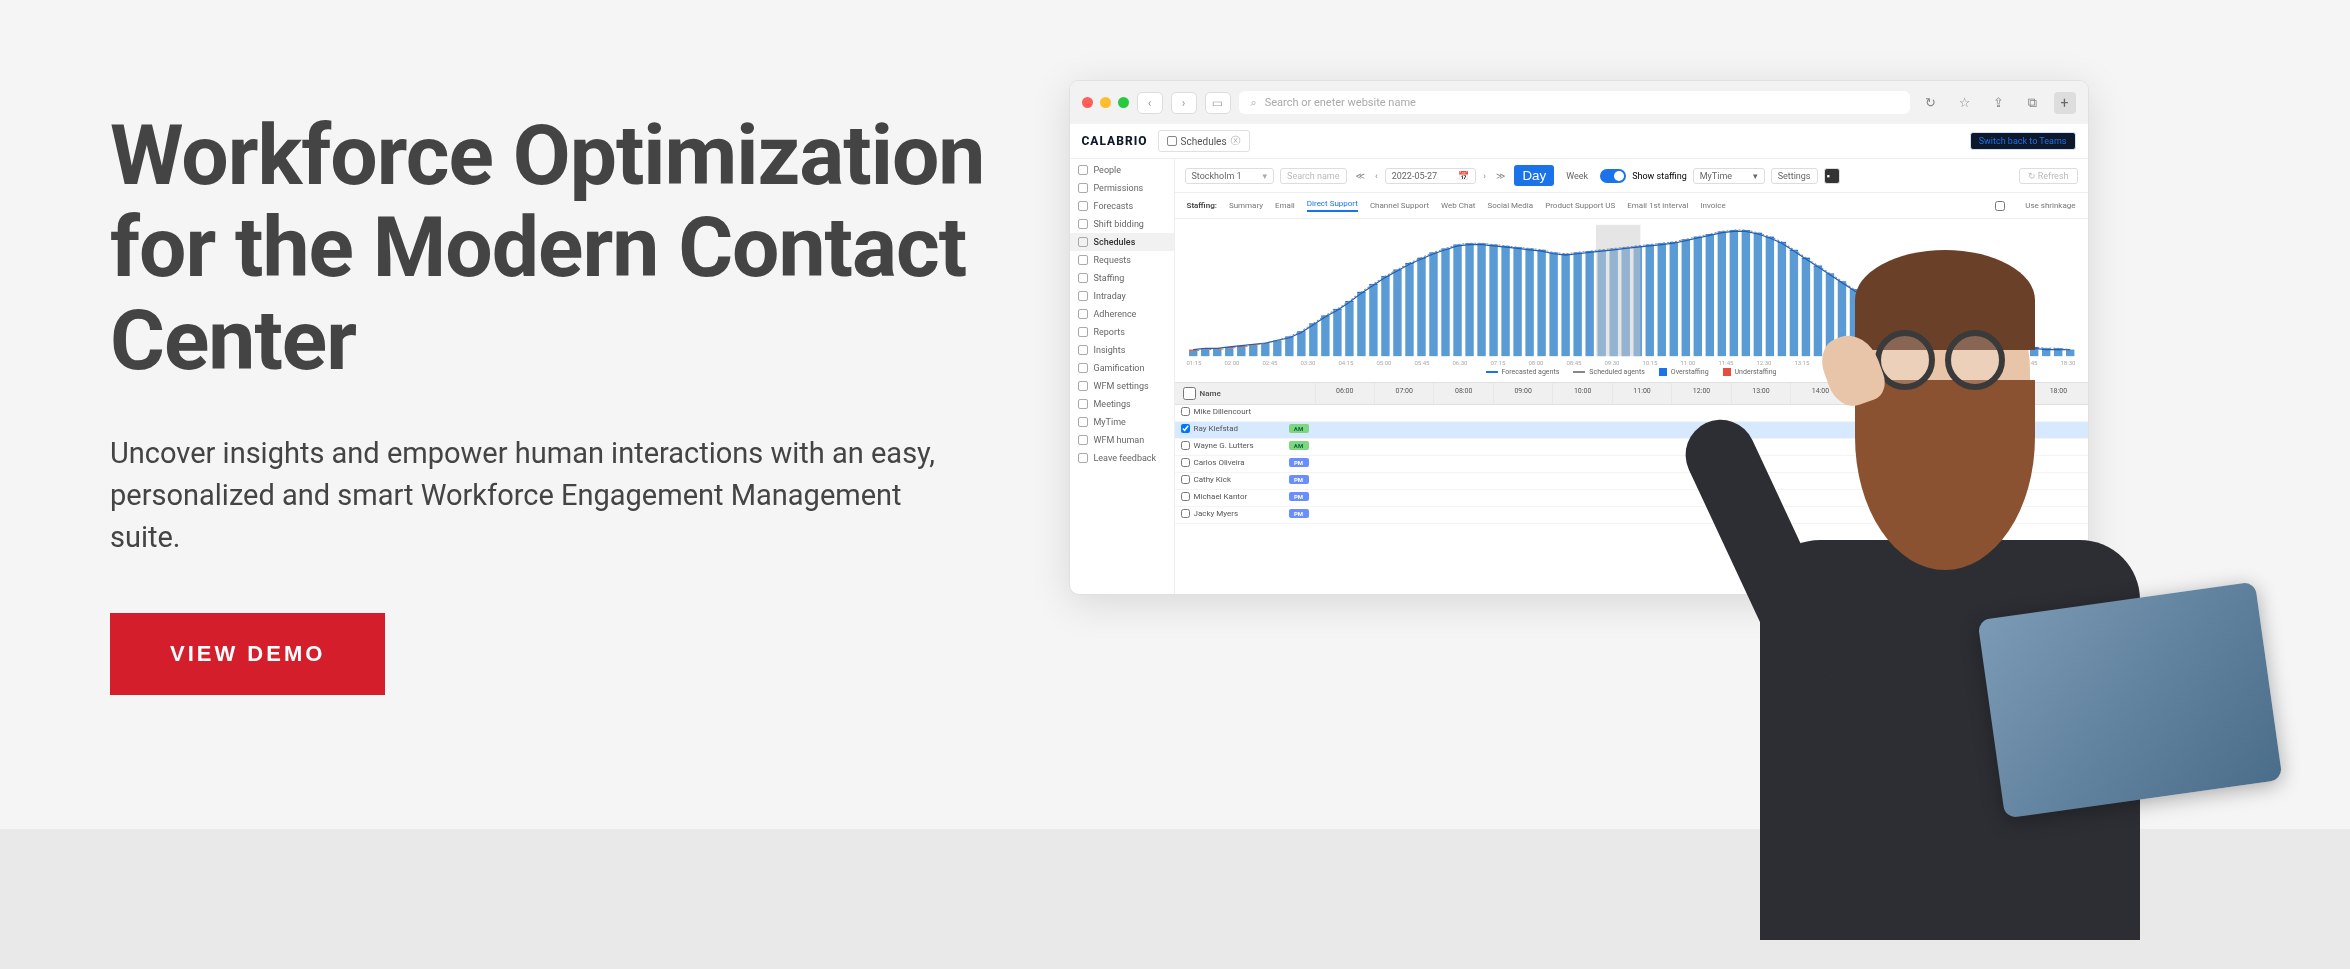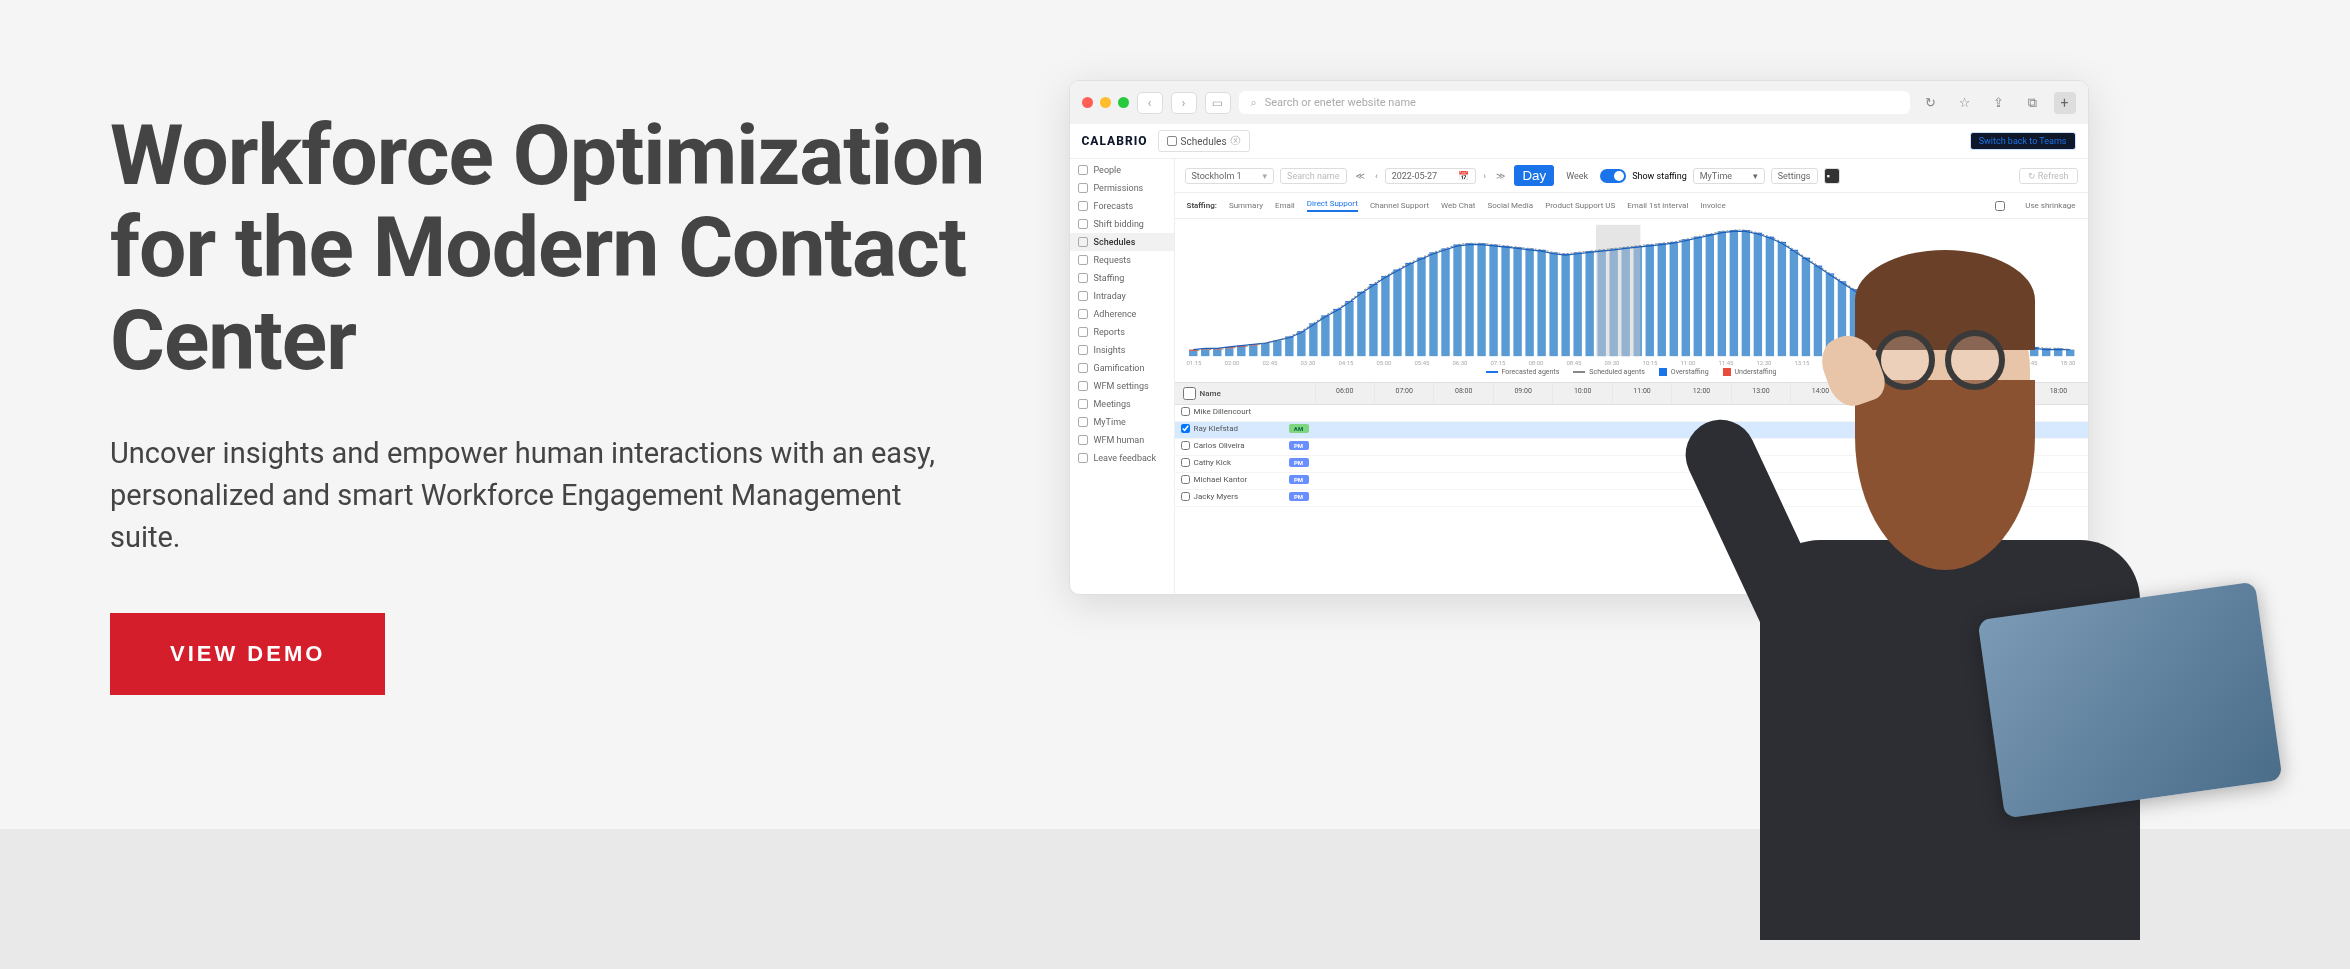--- a/index.html
+++ b/index.html
@@ -557,20 +557,31 @@
                 <div class="track">
                   <div class="bar g" style="left:10%;width:50%"></div>
                   <div class="bar y" style="left:38%;width:6%"></div>
                   <div class="bar r" style="left:18%;width:4%"></div>
                   <div class="bar b" style="left:60%;width:35%"></div>
                 </div>
               </div>
               <div class="sched-row">
                 <div class="name-cell">
                   <input type="checkbox" style="">
+                  <span>Wayne G. Lutters</span>
+                  <span class="badge am">AM</span>
+                </div>
+                <div class="track">
+                  <div class="bar g" style="left:12%;width:48%"></div>
+                  <div class="bar r" style="left:28%;width:4%"></div>
+                </div>
+              </div>
+              <div class="sched-row">
+                <div class="name-cell">
+                  <input type="checkbox" style="">
                   <span>Carlos Oliveira</span>
                   <span class="badge pm">PM</span>
                 </div>
                 <div class="track">
                   <div class="bar b" style="left:30%;width:50%"></div>
                 </div>
               </div>
               <div class="sched-row">
                 <div class="name-cell">
                   <input type="checkbox" style="">

